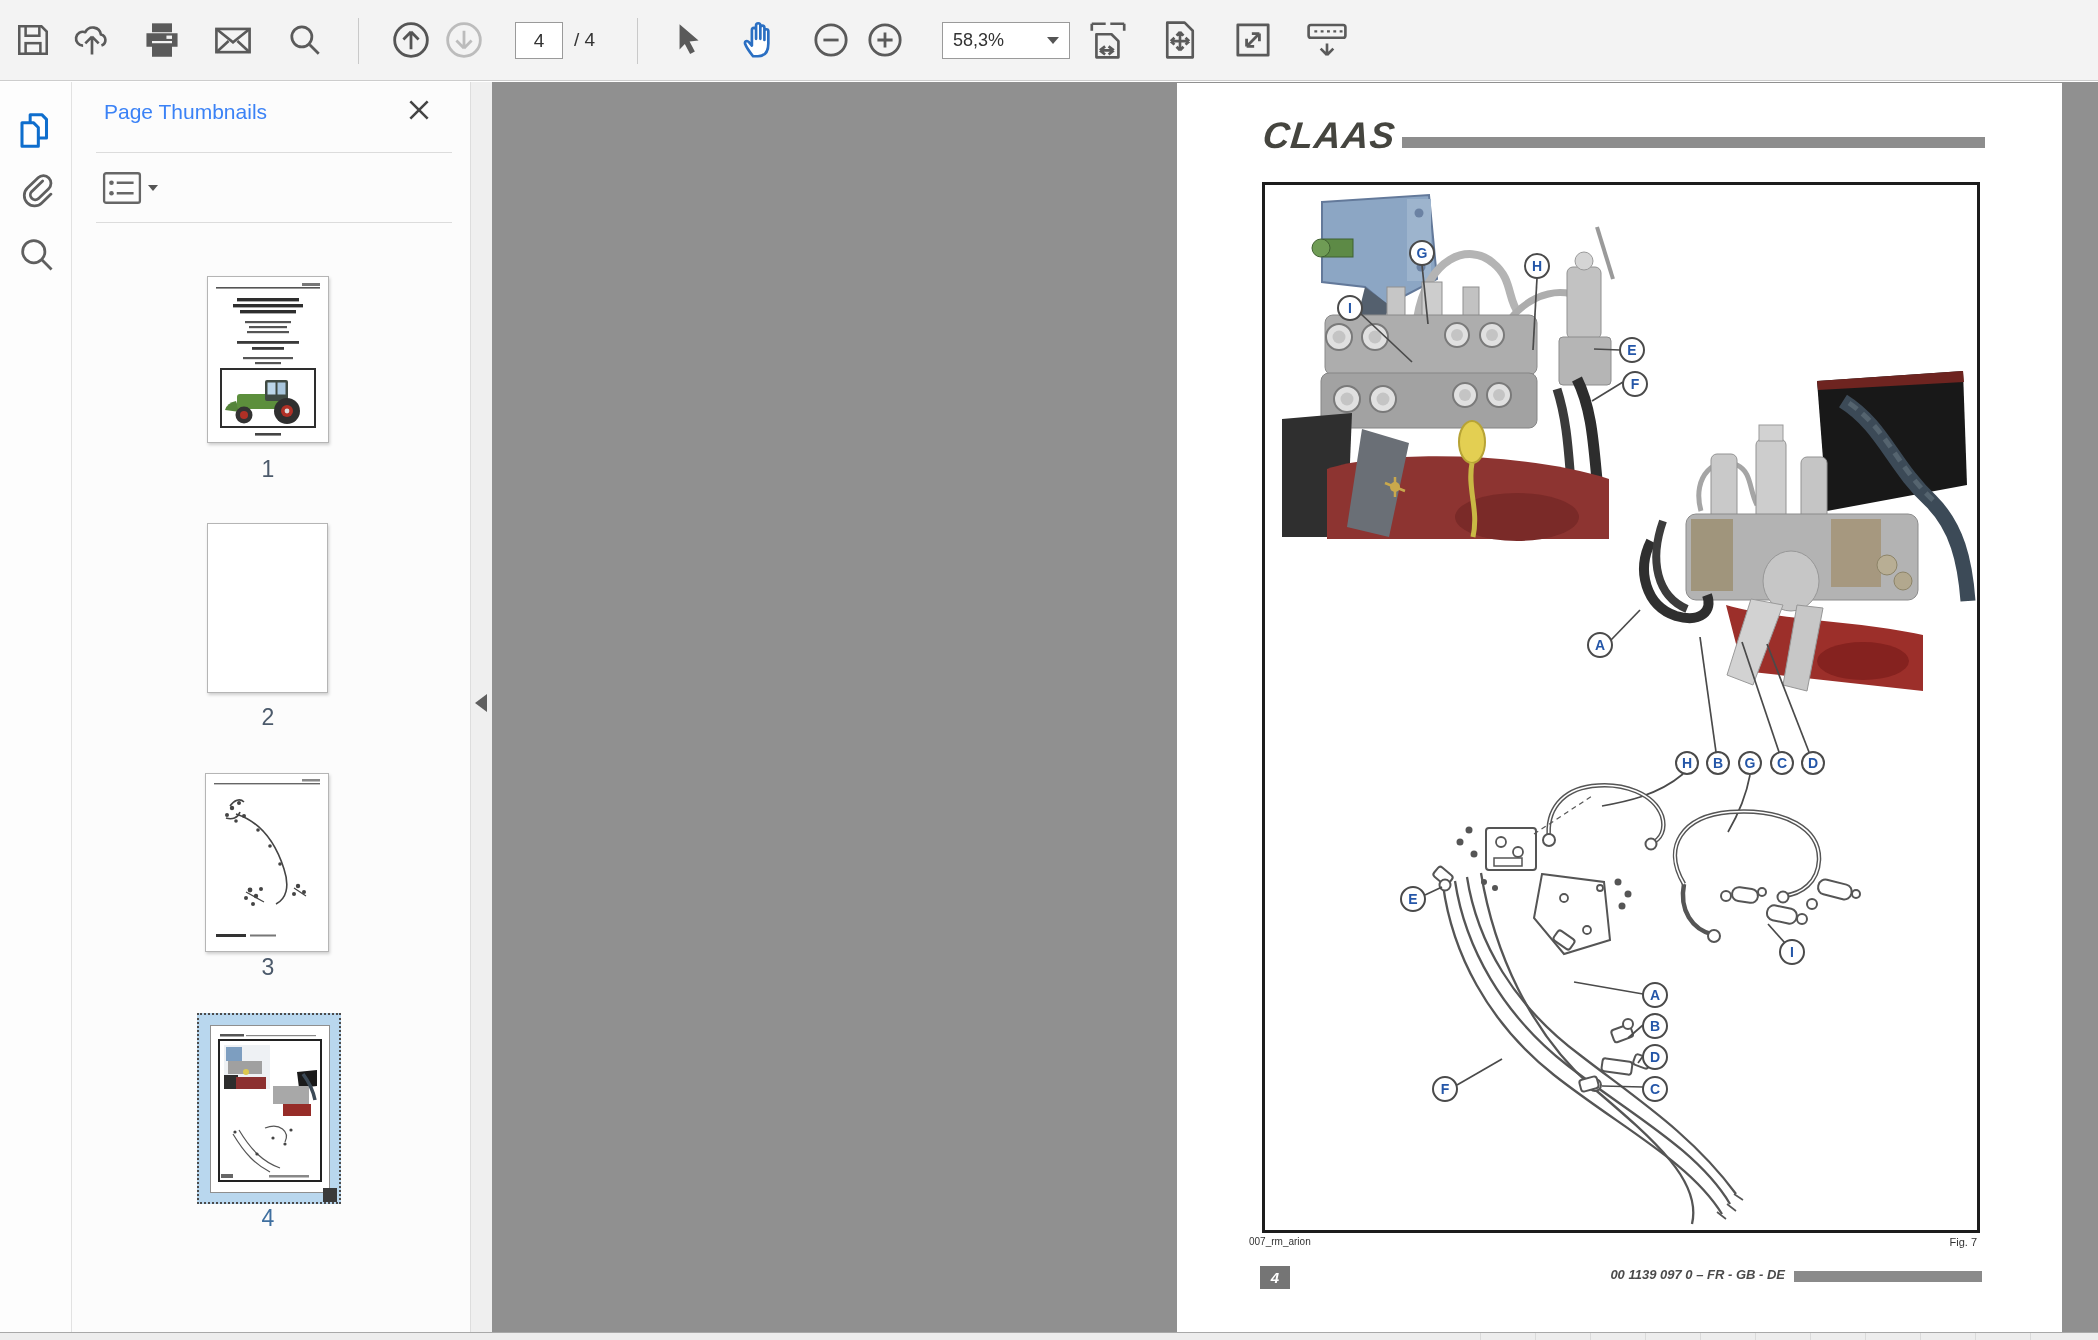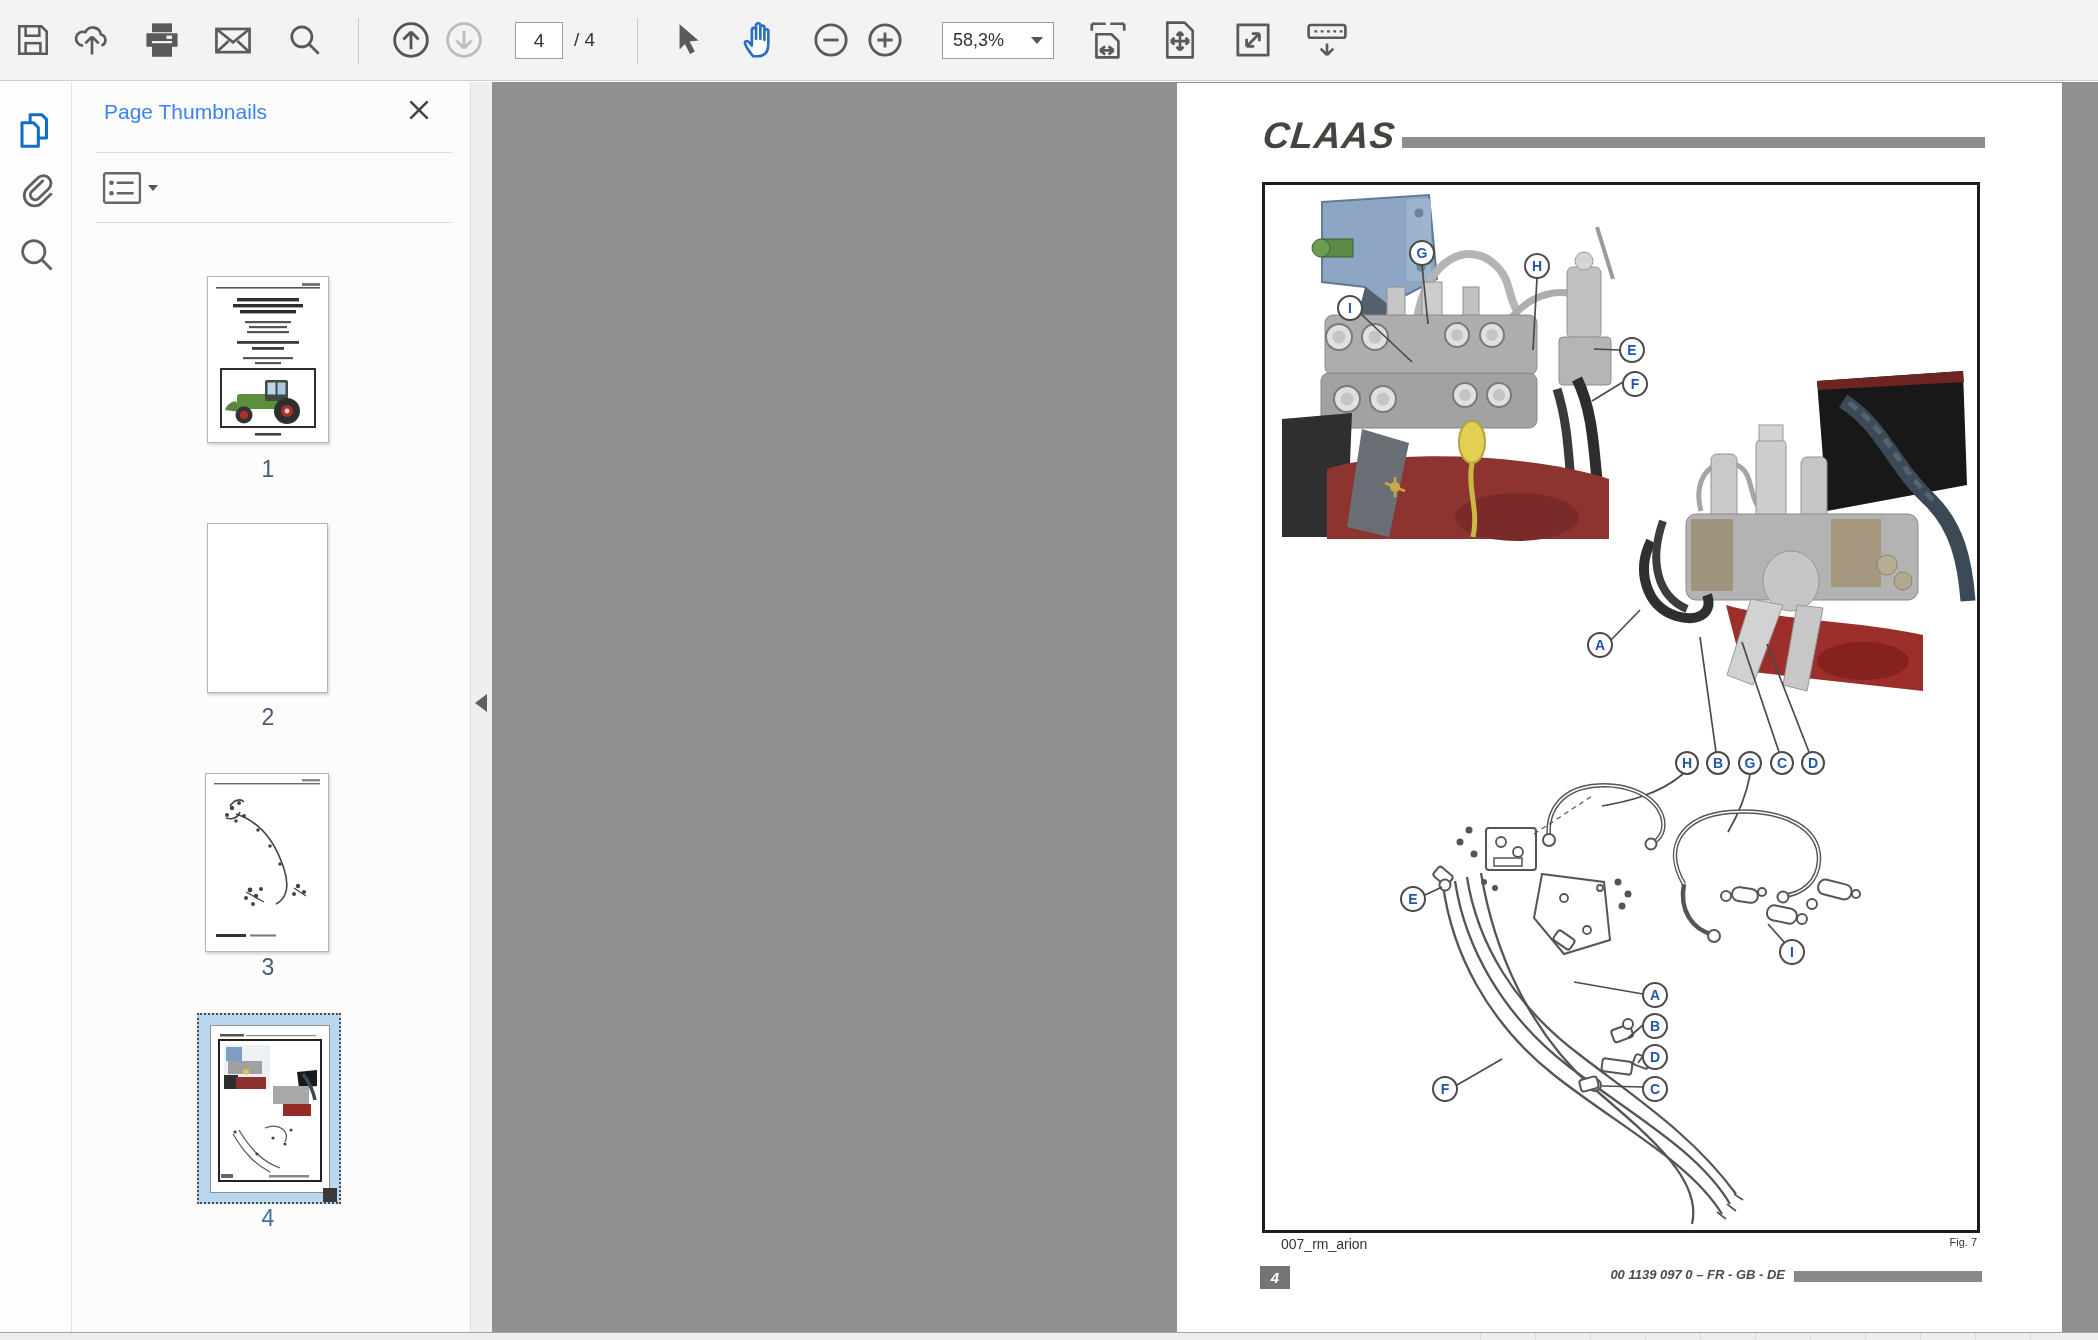--- a/index.html
+++ b/index.html
@@ -11,21 +11,21 @@
   .toolbar { position:absolute; left:0; top:0; width:2098px; height:81px;
     background:#f3f3f3; border-bottom:1px solid #cdcdcd; z-index:30; }
   .tb { position:absolute; top:50%; transform:translateY(-50%); display:flex;
     align-items:center; justify-content:center; background:none; border:none; cursor:pointer; }
   .tb svg { display:block; }
   .tb-sep { position:absolute; top:18px; width:1px; height:46px; background:#c9c9c9; }
   .page-input { position:absolute; left:515px; top:22px; width:48px; height:37px;
     border:1px solid #9a9a9a; background:#fff; text-align:center; font-size:19px; color:#333;
     font-family:"Liberation Sans",sans-serif; }
   .page-total { position:absolute; left:574px; top:29px; font-size:19px; color:#333; }
-  .zoom-box { position:absolute; left:942px; top:22px; width:112px; height:37px;
+  .zoom-box { position:absolute; left:942px; top:22px; width:128px; height:37px;
     border:1px solid #9a9a9a; background:#fff; display:flex; align-items:center;
     justify-content:space-between; padding:0 10px; cursor:pointer; }
   .zoom-box span { font-size:18px; color:#333; }
   .caret-down { width:0; height:0; border-left:6px solid transparent;
     border-right:6px solid transparent; border-top:7px solid #555; }
 
   
   .rail { position:absolute; left:0; top:82px; width:72px; height:1250px;
     background:#fdfdfd; border-right:1px solid #e2e2e2; z-index:20; }
   .rail-btn { position:absolute; left:14px; width:44px; height:44px; background:none;
@@ -60,21 +60,21 @@
   .canvas { position:absolute; left:492px; top:82px; width:1606px; height:1250px;
     background:#909090; z-index:10; overflow:hidden; }
   .page { position:absolute; left:685px; top:1px; width:885px; height:1249px; background:#ffffff; }
 
   .claas-logo { position:absolute; left:86px; top:32px; font-size:37px; font-weight:900;
     font-style:italic; letter-spacing:1px; color:#45453f; transform:skewX(-6deg); }
   .logo-bar { position:absolute; left:225px; top:54px; width:583px; height:11px; background:#8d8d8d; }
 
   .fig-frame { position:absolute; left:85px; top:99px; width:718px; height:1051px; }
 
-  .caption-code { position:absolute; left:104px; top:1153px; font-size:14px; color:#333; }
+  .caption-code { position:absolute; left:72px; top:1153px; font-size:10px; color:#333; }
   .caption-fig  { position:absolute; left:688px; top:1153px; width:112px; text-align:right;
     font-size:11px; color:#333; }
   .foot-badge { position:absolute; left:83px; top:1183px; width:30px; height:23px;
     background:#757575; color:#fff; font-size:15px; font-weight:bold; font-style:italic;
     display:flex; align-items:center; justify-content:center; }
   .foot-ref { position:absolute; left:400px; top:1184px; width:208px; text-align:right;
     font-size:13px; font-weight:bold; font-style:italic; color:#4b4b4b; }
   .foot-bar { position:absolute; left:617px; top:1188px; width:188px; height:11px; background:#8a8a8a; }
 
   

